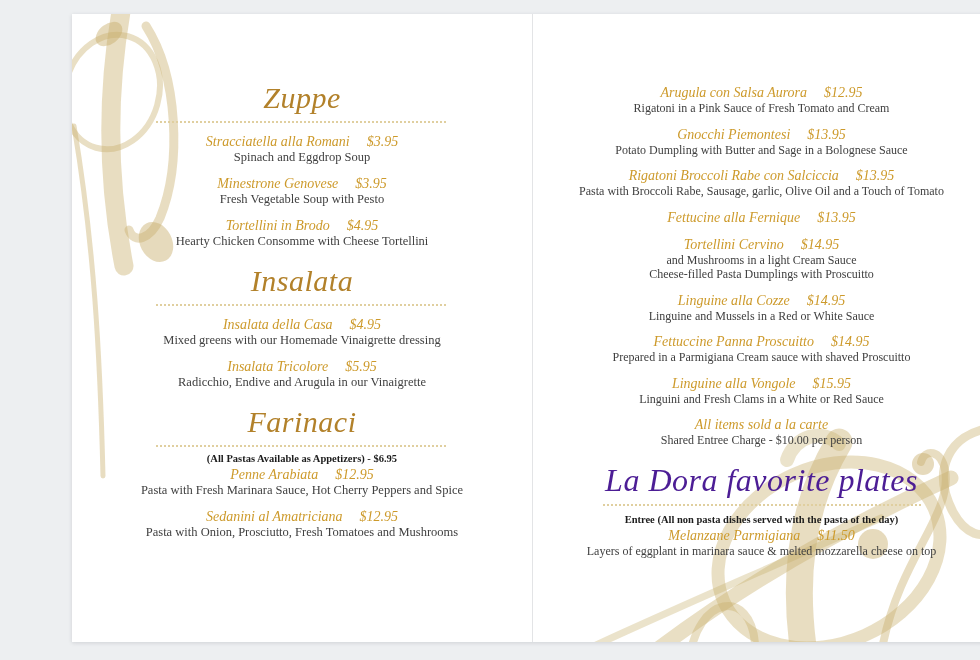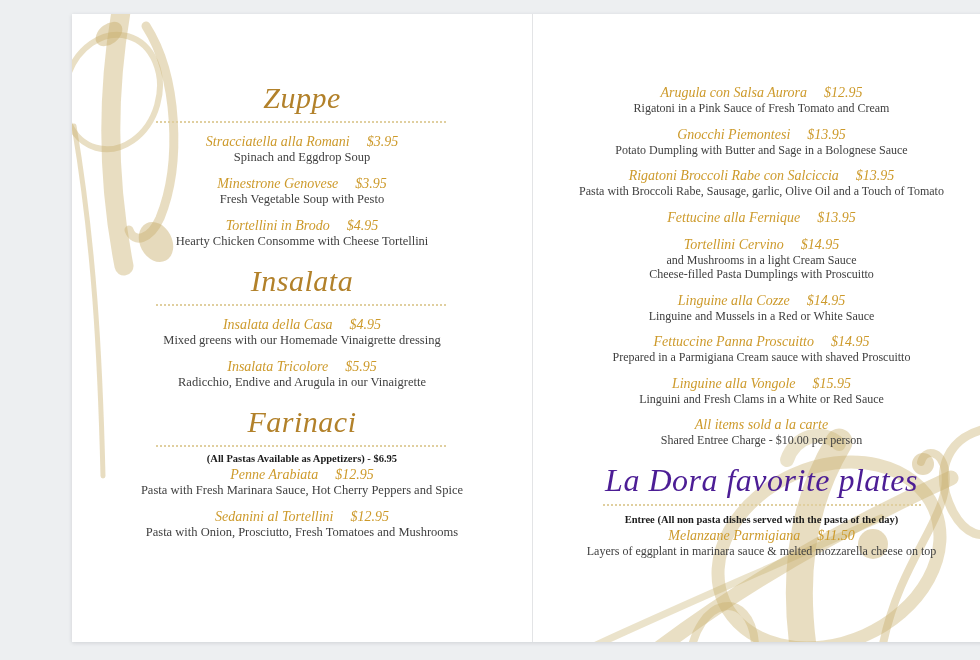--- a/index.html
+++ b/index.html
@@ -162,21 +162,21 @@
           <div class="menu-item">
     <div class="item-head">
       <span class="item-name">Penne Arabiata</span><span class="item-price">$12.95</span>
     </div>
     <div class="item-desc">
               <span class="desc-line">Pasta with Fresh Marinara Sauce, Hot Cherry Peppers and Spice</span>
             </div>
   </div>
           <div class="menu-item">
     <div class="item-head">
-      <span class="item-name">Sedanini al Tortellini</span><span class="item-price">$12.95</span>
+      <span class="item-name">Sedanini al Amatriciana</span><span class="item-price">$12.95</span>
     </div>
     <div class="item-desc">
               <span class="desc-line">Pasta with Onion, Prosciutto, Fresh Tomatoes and Mushrooms</span>
             </div>
   </div>
         </div>
   </section>
     </div>
 
   <div class="page-divider"></div>

